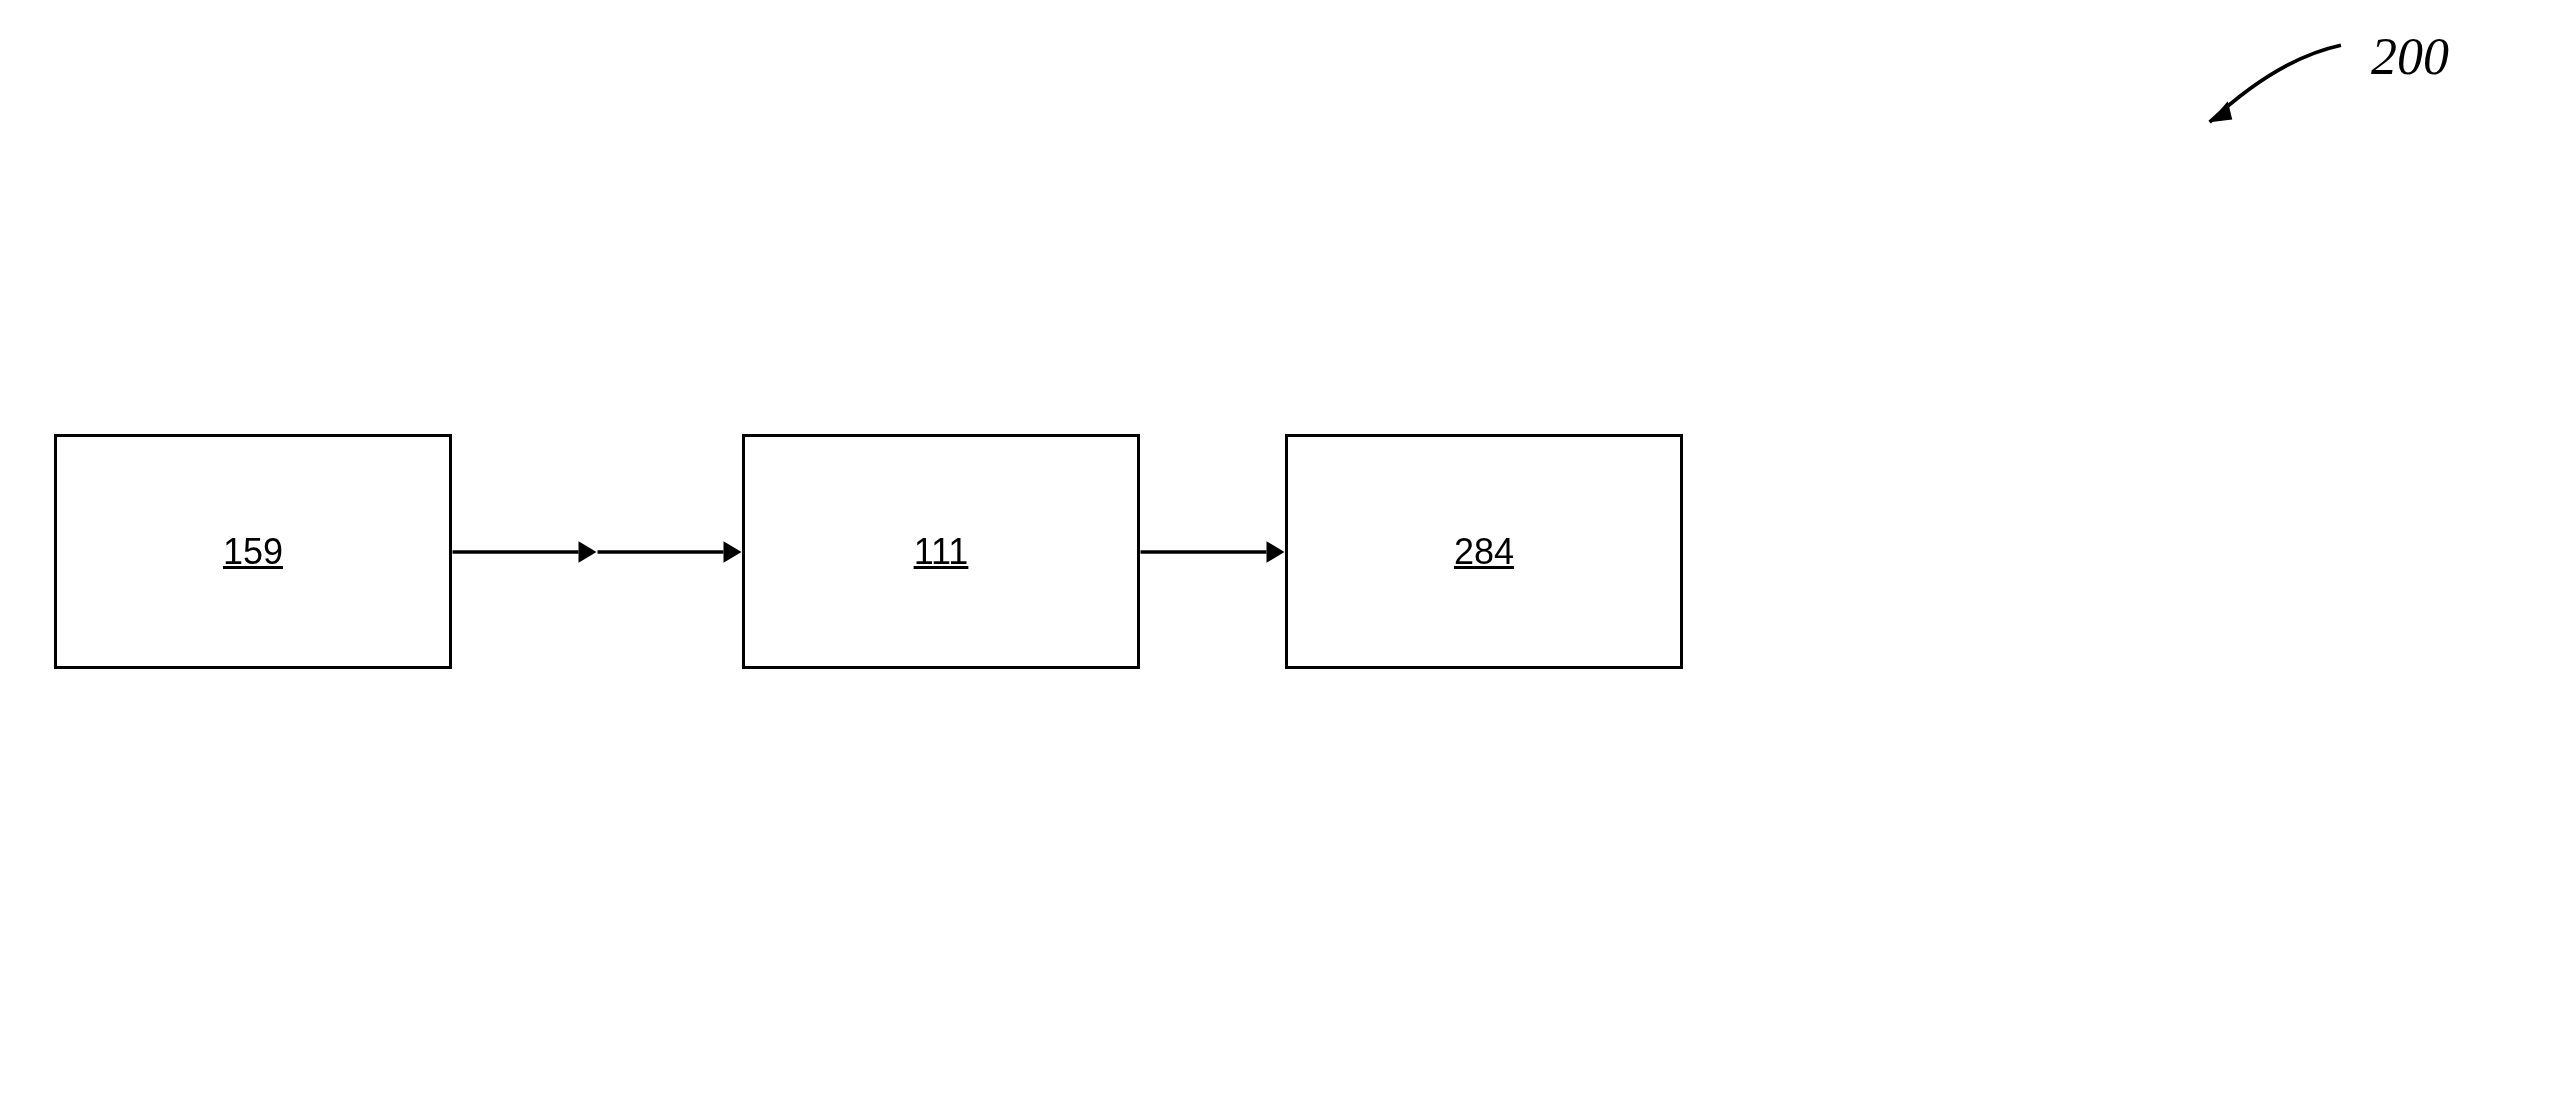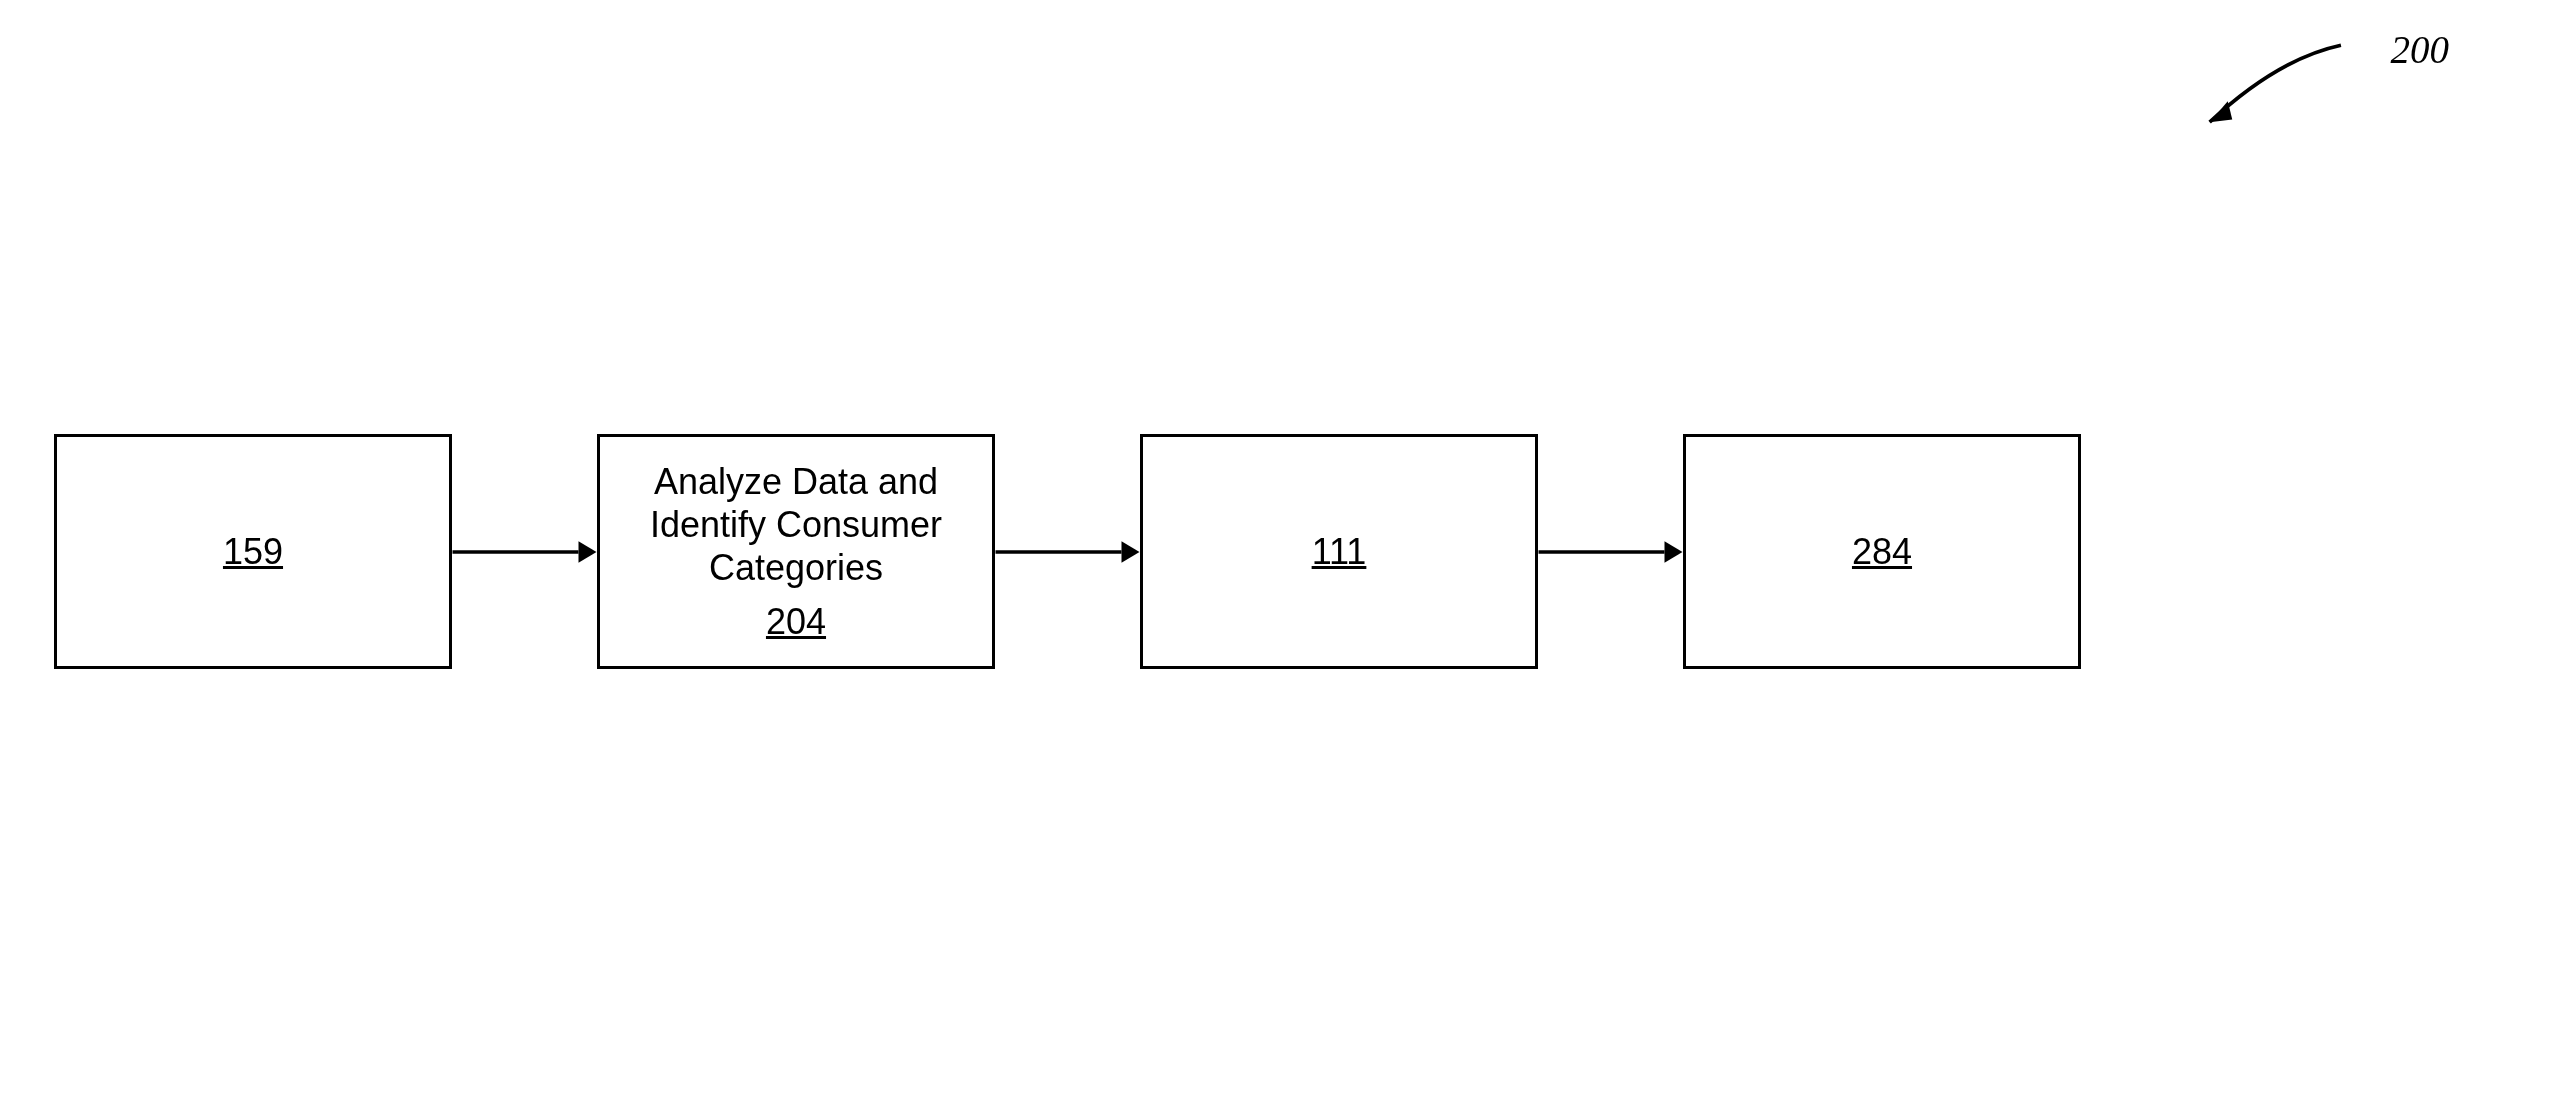--- a/index.html
+++ b/index.html
@@ -49,21 +49,21 @@
     justify-content: center;
   }
   .arrow svg {
     width: 145px;
     height: 36px;
   }
   .figlabel {
     position: absolute;
     right: 127px;
     top: 27px;
-    font-size: 39px;
+    font-size: 52px;
     font-style: italic;
     font-family: "Times New Roman", serif;
   }
   .figarrow {
     position: absolute;
     right: 226px;
     top: 36px;
     width: 163px;
     height: 109px;
   }
@@ -77,24 +77,20 @@
     <span class="num">159</span>
   </div>
 
   <div class="arrow">
     <svg viewBox="0 0 160 40">
       <line x1="0" y1="20" x2="140" y2="20" stroke="#000" stroke-width="4"></line>
       <polygon points="140,8 160,20 140,32" fill="#000"></polygon>
     </svg>
   </div>
 
-  <div class="box">
-    <span class="label">Analyze Data and Identify Consumer Categories</span>
-    <span class="num">204</span>
-  </div>
 
   <div class="arrow">
     <svg viewBox="0 0 160 40">
       <line x1="0" y1="20" x2="140" y2="20" stroke="#000" stroke-width="4"></line>
       <polygon points="140,8 160,20 140,32" fill="#000"></polygon>
     </svg>
   </div>
 
   <div class="box">
     <span class="num">111</span>

